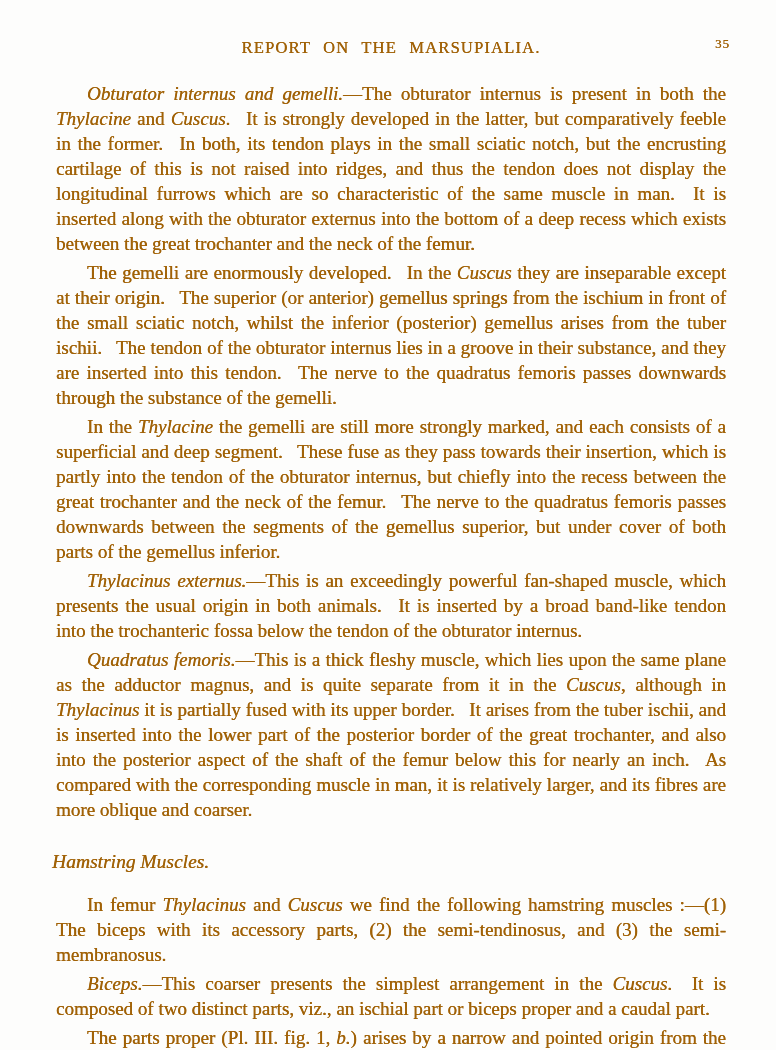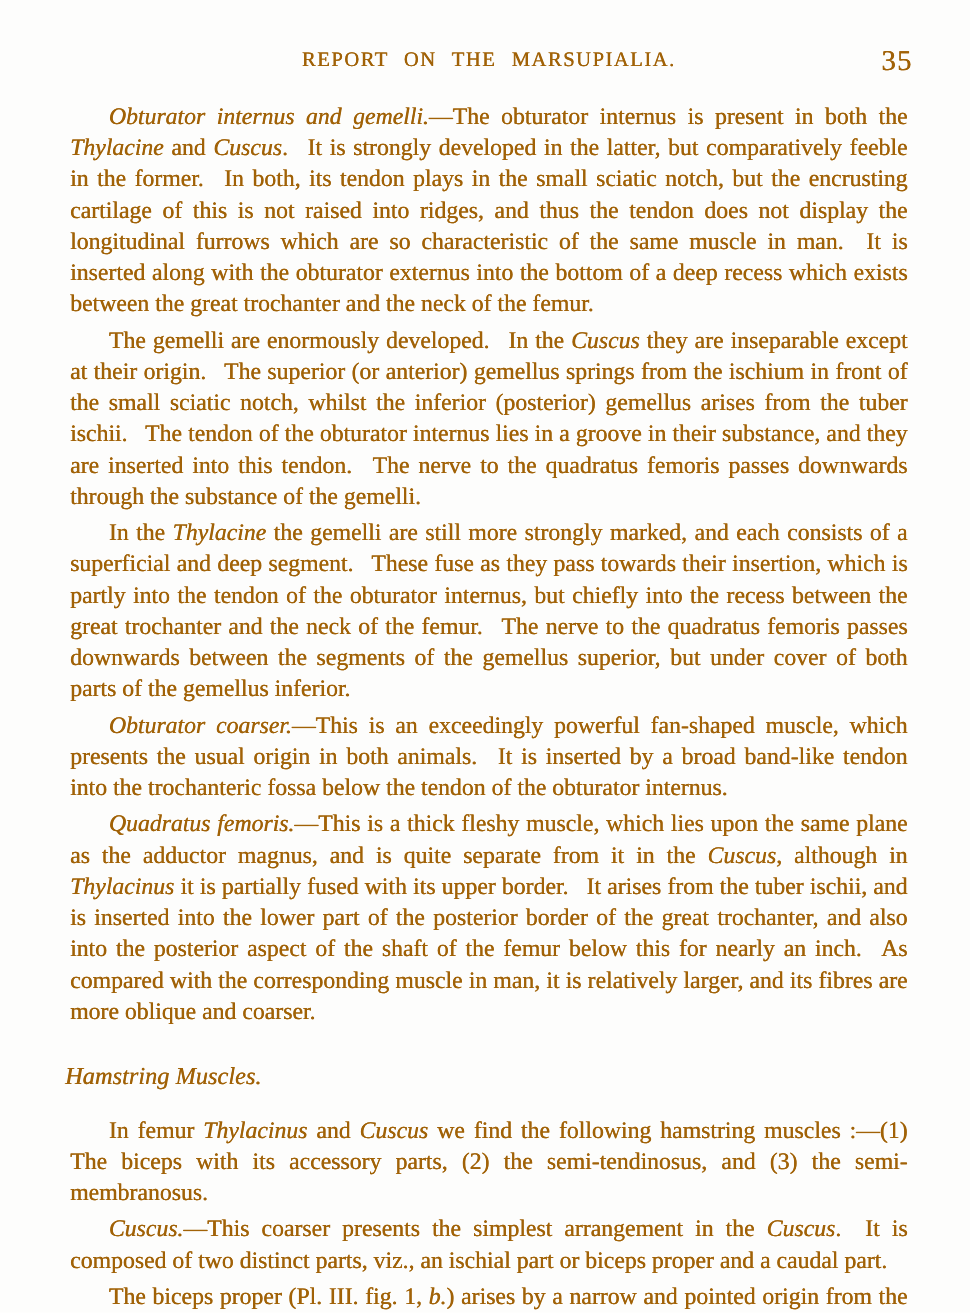--- a/index.html
+++ b/index.html
@@ -25,21 +25,21 @@
   .running-title {
     text-align: center;
     font-size: 16.5px;
     letter-spacing: 1.2px;
     word-spacing: 7px;
     white-space: nowrap;
   }
   .page-number {
     position: absolute;
     right: 0; top: 36px;
-    font-size: 23px;
+    font-size: 13px;
     letter-spacing: 1px;
   }
   .body-text {
     margin: 21px 46px 0 52px;
     font-size: 19px;
     line-height: 25px;
     text-align: justify;
   }
   .par {
     margin: 4px;
@@ -68,26 +68,26 @@
   </div>
 
   <div class="body-text">
 
     <p class="par"><span class="i">Obturator internus and gemelli.</span><span>—The obturator internus is present in both the </span><span class="i">Thylacine</span><span> and </span><span class="i">Cuscus</span><span>.  It is strongly developed in the latter, but comparatively feeble in the former.  In both, its tendon plays in the small sciatic notch, but the encrusting cartilage of this is not raised into ridges, and thus the tendon does not display the longitudinal furrows which are so characteristic of the same muscle in man.  It is inserted along with the obturator externus into the bottom of a deep recess which exists between the great trochanter and the neck of the femur.</span></p>
 
     <p class="par"><span>The gemelli are enormously developed.  In the </span><span class="i">Cuscus</span><span> they are inseparable except at their origin.  The superior (or anterior) gemellus springs from the ischium in front of the small sciatic notch, whilst the inferior (posterior) gemellus arises from the tuber ischii.  The tendon of the obturator internus lies in a groove in their substance, and they are inserted into this tendon.  The nerve to the quadratus femoris passes downwards through the substance of the gemelli.</span></p>
 
     <p class="par"><span>In the </span><span class="i">Thylacine</span><span> the gemelli are still more strongly marked, and each consists of a superficial and deep segment.  These fuse as they pass towards their insertion, which is partly into the tendon of the obturator internus, but chiefly into the recess between the great trochanter and the neck of the femur.  The nerve to the quadratus femoris passes downwards between the segments of the gemellus superior, but under cover of both parts of the gemellus inferior.</span></p>
 
-    <p class="par"><span class="i">Obturator coarser.</span><span>—This is an exceedingly powerful fan-shaped muscle, which presents the usual origin in both animals.  It is inserted by a broad band-like tendon into the trochanteric fossa below the tendon of the obturator internus.</span></p>
+    <p class="par"><span class="i">Thylacinus externus.</span><span>—This is an exceedingly powerful fan-shaped muscle, which presents the usual origin in both animals.  It is inserted by a broad band-like tendon into the trochanteric fossa below the tendon of the obturator internus.</span></p>
 
     <p class="par"><span class="i">Quadratus femoris.</span><span>—This is a thick fleshy muscle, which lies upon the same plane as the adductor magnus, and is quite separate from it in the </span><span class="i">Cuscus</span><span>, although in </span><span class="i">Thylacinus</span><span> it is partially fused with its upper border.  It arises from the tuber ischii, and is inserted into the lower part of the posterior border of the great trochanter, and also into the posterior aspect of the shaft of the femur below this for nearly an inch.  As compared with the corresponding muscle in man, it is relatively larger, and its fibres are more oblique and coarser.</span></p>
 
     <p class="par section-heading">Hamstring Muscles.</p>
 
     <p class="par"><span>In femur </span><span class="i">Thylacinus</span><span> and </span><span class="i">Cuscus</span><span> we find the following hamstring muscles :—(1) The biceps with its accessory parts, (2) the semi-tendinosus, and (3) the semi-membranosus.</span></p>
 
-    <p class="par"><span class="i">Cuscus.</span><span>—This coarser presents the simplest arrangement in the </span><span class="i">Cuscus</span><span>.  It is composed of two distinct parts, viz., an ischial part or biceps proper and a caudal part.</span></p>
+    <p class="par"><span class="i">Biceps.</span><span>—This coarser presents the simplest arrangement in the </span><span class="i">Cuscus</span><span>.  It is composed of two distinct parts, viz., an ischial part or biceps proper and a caudal part.</span></p>
 
-    <p class="par continues"><span>The biceps proper (Pl. III. fig. 1, </span><span class="i">b.</span><span>) arises by a narrow and pointed origin from the ischial tuberosity in common with the semi-tendinosus.  As it is followed downwards it ischium expands so as to assume a marked triangular form, and it is inserted into the</span></p>
+    <p class="par continues"><span>The parts proper (Pl. III. fig. 1, </span><span class="i">b.</span><span>) arises by a narrow and pointed origin from the ischial tuberosity in common with the semi-tendinosus.  As it is followed downwards it ischium expands so as to assume a marked triangular form, and it is inserted into the</span></p>
 
   </div>
 </div>
 
 </body></html>

